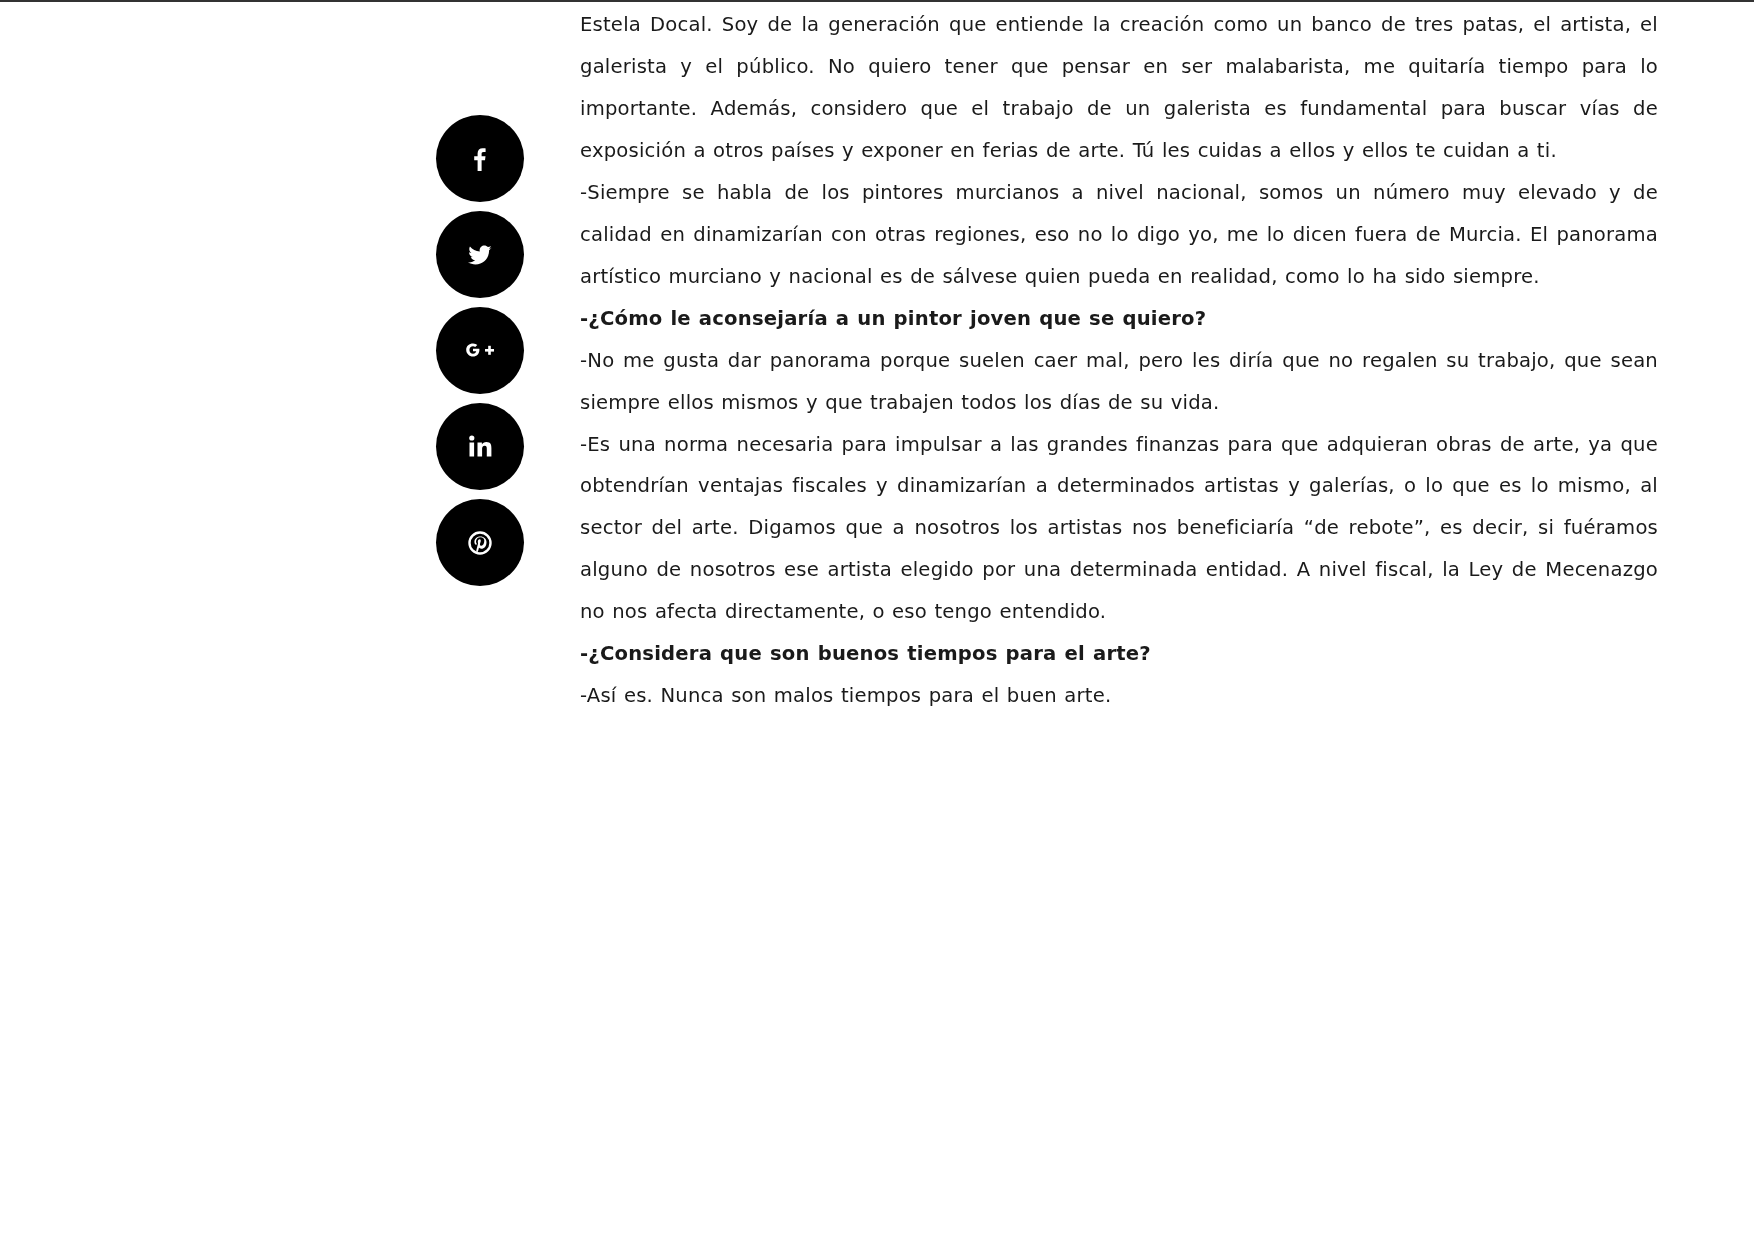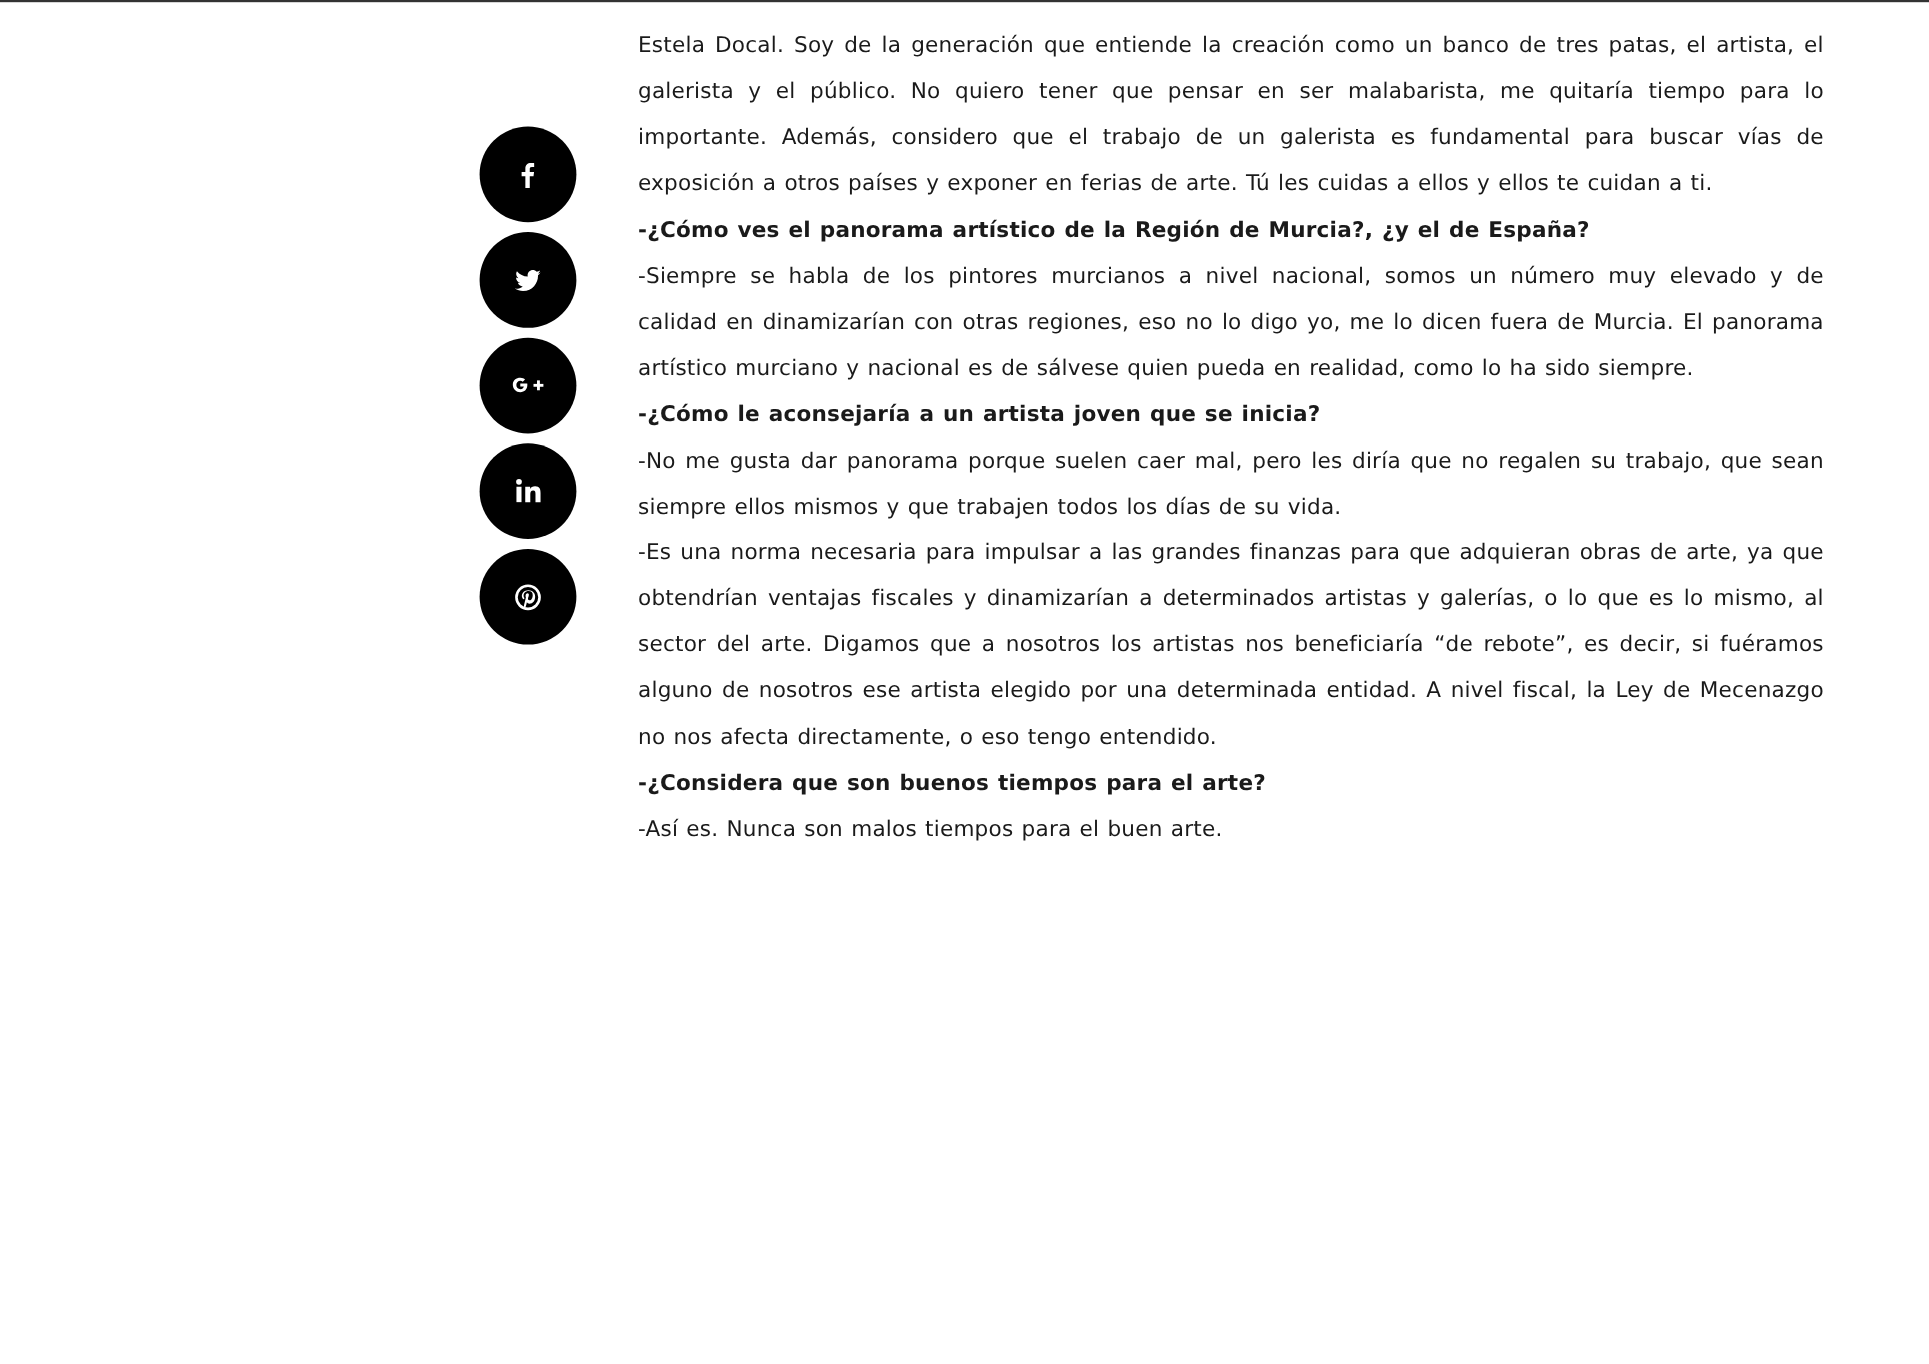--- a/index.html
+++ b/index.html
@@ -38,21 +38,21 @@
       background: #000000;
       display: flex;
       align-items: center;
       justify-content: center;
       cursor: pointer;
     }
     .share-btn svg { display: block; }
     .article {
       position: absolute;
       left: 580px;
-      top: 20px;
+      top: 4px;
       width: 1078px;
       font-size: 19.6px;
       line-height: 41.95px;
       text-align: justify;
       letter-spacing: 0.2px;
       word-spacing: 1px;
     }
     .article p {
       margin: 0;
     }
@@ -93,20 +93,19 @@
   <a class="share-btn">
     <svg width="26" height="26" viewBox="0 0 26 26">
       <circle cx="13" cy="13" r="10.5" fill="none" stroke="#ffffff" stroke-width="2.4"></circle>
       <path d="M13.4 6.6c-4 0-6 2.8-6 5.1 0 1.4.5 2.7 1.7 3.1.2.1.4 0 .4-.2l.2-.7c.1-.2 0-.3-.1-.5-.4-.4-.6-1-.6-1.8 0-2.3 1.7-4.3 4.5-4.3 2.5 0 3.8 1.5 3.8 3.5 0 2.6-1.2 4.9-2.9 4.9-1 0-1.7-.8-1.4-1.8.3-1.1.8-2.4.8-3.2 0-.7-.4-1.4-1.2-1.4-1 0-1.8 1-1.8 2.4 0 .9.3 1.5.3 1.5l-1.7 6.8c-.2.7-.2 1.5-.1 2.2l1 .5c.5-.7.9-1.8 1.1-2.6l.6-2.5c.3.6 1.3 1.2 2.3 1.2 3.1 0 5.2-2.8 5.2-6.6 0-2.9-2.4-5.6-6.1-5.6z" fill="#ffffff"></path>
     </svg>
   </a>
 </div>
 
 <div class="article">
   <p>Estela Docal. Soy de la generación que entiende la creación como un banco de tres patas, el artista, el galerista y el público. No quiero tener que pensar en ser malabarista, me quitaría tiempo para lo importante. Además, considero que el trabajo de un galerista es fundamental para buscar vías de exposición a otros países y exponer en ferias de arte. Tú les cuidas a ellos y ellos te cuidan a ti.</p>
-  <p class="q">-¿Cómo ves el panorama artístico de la Región de Murcia?, ¿y el de España?</p>
   <p>-Siempre se habla de los pintores murcianos a nivel nacional, somos un número muy elevado y de calidad en dinamizarían con otras regiones, eso no lo digo yo, me lo dicen fuera de Murcia. El panorama artístico murciano y nacional es de sálvese quien pueda en realidad, como lo ha sido siempre.</p>
-  <p class="q">-¿Cómo le aconsejaría a un artista joven que se inicia?</p>
+  <p class="q">-¿Cómo le aconsejaría a un pintor joven que se quiero?</p>
   <p>-No me gusta dar panorama porque suelen caer mal, pero les diría que no regalen su trabajo, que sean siempre ellos mismos y que trabajen todos los días de su vida.</p>
   <p>-Es una norma necesaria para impulsar a las grandes finanzas para que adquieran obras de arte, ya que obtendrían ventajas fiscales y dinamizarían a determinados artistas y galerías, o lo que es lo mismo, al sector del arte. Digamos que a nosotros los artistas nos beneficiaría “de rebote”, es decir, si fuéramos alguno de nosotros ese artista elegido por una determinada entidad. A nivel fiscal, la Ley de Mecenazgo no nos afecta directamente, o eso tengo entendido.</p>
   <p class="q">-¿Considera que son buenos tiempos para el arte?</p>
   <p>-Así es. Nunca son malos tiempos para el buen arte.</p>
 </div>
 
 </body></html>

